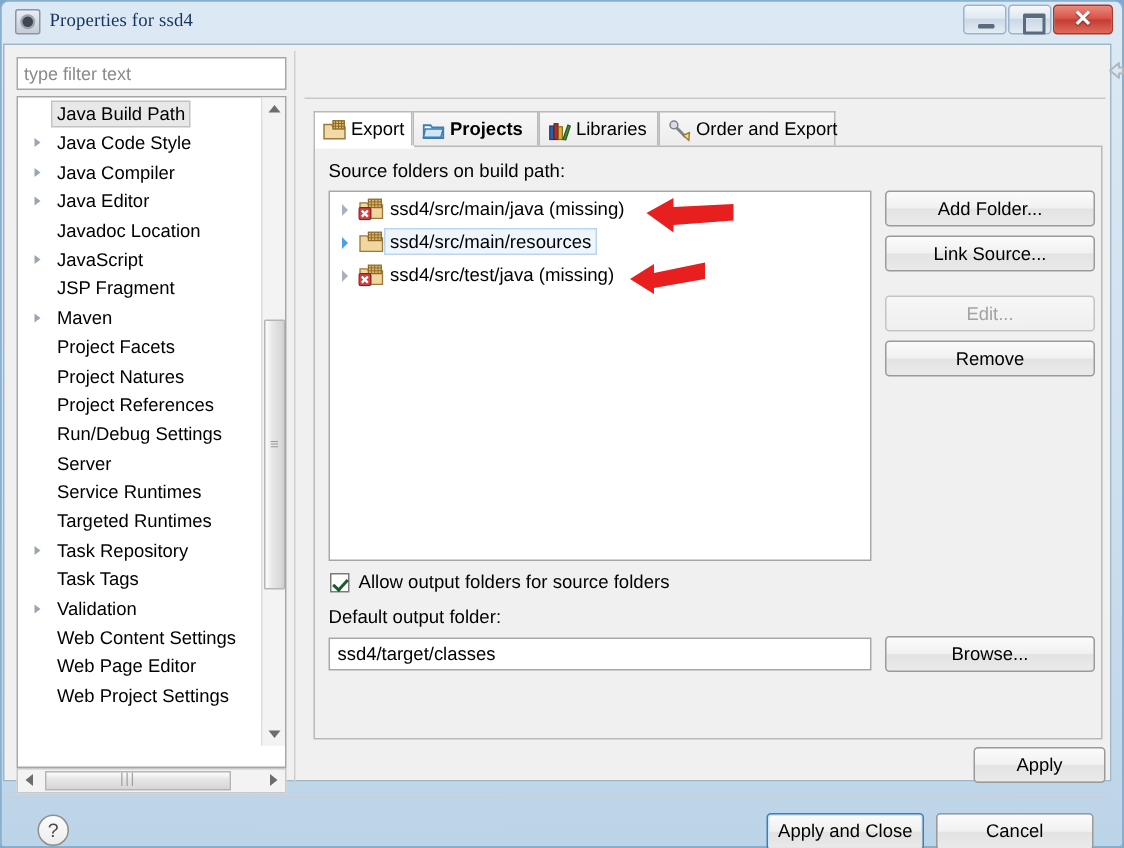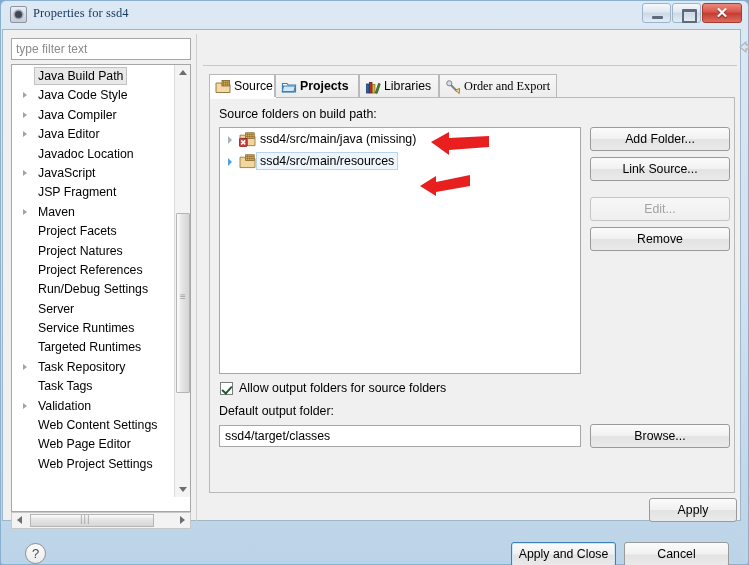--- a/index.html
+++ b/index.html
@@ -369,32 +369,32 @@
 
       </div>
 
       <div id="hr-under-warn"></div>
 
       <div id="tabstrip">
           <div class="tab active" style="left: 0px; width: 66px;"><span class="ticon"><svg viewBox="0 0 16 16">
                 <path d="M1 4 h5 l1.3 1.6 H15 V13.5 H1 Z" fill="#f3d9a6" stroke="#9a7a3c" stroke-width="1"></path>
                 <rect x="7" y="1.5" width="7.5" height="5.5" fill="#e8b96a" stroke="#8a6a2c" stroke-width=".9"></rect>
                 <path d="M8.6 1.5 v5.5 M10.7 1.5 v5.5 M12.7 1.5 v5.5 M7 3.3 h7.5 M7 5.2 h7.5" stroke="#8a6a2c" stroke-width=".7"></path>
-              </svg></span><span>Source</span></div>
+              </svg></span><span>Export</span></div>
           <div class="tab" style="left: 66px; width: 84px; font-weight: bold;"><span class="ticon"><svg viewBox="0 0 16 16">
                 <path d="M1.5 4.5 h4.5 l1.2 1.5 H14.5 V13 H1.5 Z" fill="#fdfdfd" stroke="#3d7fae" stroke-width="1.2"></path>
                 <path d="M2.5 7 h12 l-1.6 5.6 H1.3 Z" fill="#cfe7f6" stroke="#3d7fae" stroke-width="1.1"></path>
               </svg></span><span>Projects</span></div>
           <div class="tab" style="left: 150px; width: 80px;"><span class="ticon"><svg viewBox="0 0 16 16">
                 <rect x="1.5" y="5" width="2.6" height="9" fill="#2f5fa8" stroke="#1d3d70" stroke-width=".8"></rect>
                 <rect x="4.4" y="3.5" width="2.6" height="10.5" fill="#b03030" stroke="#6e1c1c" stroke-width=".8"></rect>
                 <rect x="7.3" y="5.5" width="2.6" height="8.5" fill="#e0b23c" stroke="#8d6c16" stroke-width=".8"></rect>
                 <path d="M10.3 14 L13.6 4.3 L15.2 5 L12.2 14.3 Z" fill="#4a8a3c" stroke="#27571f" stroke-width=".8"></path>
               </svg></span><span>Libraries</span></div>
-          <div class="tab" style="left: 230px; width: 118px; font-family: Liberation Serif, serif;"><span class="ticon"><svg viewBox="0 0 16 16">
+          <div class="tab" style="left: 230px; width: 118px;"><span class="ticon"><svg viewBox="0 0 16 16">
                 <circle cx="4.3" cy="4.3" r="2.6" fill="#d9dde2" stroke="#7d848c" stroke-width="1"></circle>
                 <path d="M5.9 6 L12 12.2" stroke="#7d848c" stroke-width="2" fill="none"></path>
                 <path d="M10.4 11.2 L14.6 9.4 L14.2 14.6 Z" fill="#f2d98b" stroke="#96772f" stroke-width=".9"></path>
               </svg></span><span>Order and Export</span></div>
         </div>
       <div id="tabpanel">
 
         <div id="src-label">Source folders on build path:</div>
 
         <div id="src-listbox">
@@ -404,20 +404,28 @@
                   <path d="M8.6 0.8 v5.6 M10.8 0.8 v5.6 M13 0.8 v5.6 M6.6 2.6 h8.6 M6.6 4.5 h8.6" stroke="#8a6a2c" stroke-width=".65"></path>
                 </svg><svg viewBox="0 0 17 15" style="position:absolute;left:0;top:0">
                   <rect x="0.2" y="6.4" width="8" height="8" rx="1.2" fill="#d24141" stroke="#8e1f1f" stroke-width=".9"></rect>
                   <path d="M2.2 8.4 L6.2 12.4 M6.2 8.4 L2.2 12.4" stroke="#fff" stroke-width="1.5"></path>
                 </svg></span><span class="rlbl">ssd4/src/main/java (missing)</span></div>
             <div class="src-row selected"><span class="rtwisty blue"></span><span class="ricon" style="position: absolute;"><svg viewBox="0 0 17 15">
                   <path d="M1 3.2 h4.6 l1.2 1.4 H16 V13.6 H1 Z" fill="#f1d6a0" stroke="#9a7a3c" stroke-width=".9"></path>
                   <rect x="6.6" y="0.8" width="8.6" height="5.6" fill="#e4b667" stroke="#8a6a2c" stroke-width=".85"></rect>
                   <path d="M8.6 0.8 v5.6 M10.8 0.8 v5.6 M13 0.8 v5.6 M6.6 2.6 h8.6 M6.6 4.5 h8.6" stroke="#8a6a2c" stroke-width=".65"></path>
                 </svg></span><span class="rlbl">ssd4/src/main/resources</span></div>
+            <div class="src-row"><span class="rtwisty"></span><span class="ricon" style="position: absolute;"><svg viewBox="0 0 17 15">
+                  <path d="M1 3.2 h4.6 l1.2 1.4 H16 V13.6 H1 Z" fill="#f1d6a0" stroke="#9a7a3c" stroke-width=".9"></path>
+                  <rect x="6.6" y="0.8" width="8.6" height="5.6" fill="#e4b667" stroke="#8a6a2c" stroke-width=".85"></rect>
+                  <path d="M8.6 0.8 v5.6 M10.8 0.8 v5.6 M13 0.8 v5.6 M6.6 2.6 h8.6 M6.6 4.5 h8.6" stroke="#8a6a2c" stroke-width=".65"></path>
+                </svg><svg viewBox="0 0 17 15" style="position:absolute;left:0;top:0">
+                  <rect x="0.2" y="6.4" width="8" height="8" rx="1.2" fill="#d24141" stroke="#8e1f1f" stroke-width=".9"></rect>
+                  <path d="M2.2 8.4 L6.2 12.4 M6.2 8.4 L2.2 12.4" stroke="#fff" stroke-width="1.5"></path>
+                </svg></span><span class="rlbl">ssd4/src/test/java (missing)</span></div>
           </div>
 
         <div class="rbtn" id="btn-addfolder">Add Folder...</div>
         <div class="rbtn" id="btn-linksource">Link Source...</div>
         <div class="rbtn disabled" id="btn-edit">Edit...</div>
         <div class="rbtn" id="btn-remove">Remove</div>
 
         <div id="allow-row">
           <div id="allow-cb"></div>
           <div id="allow-text">Allow output folders for source folders</div>

